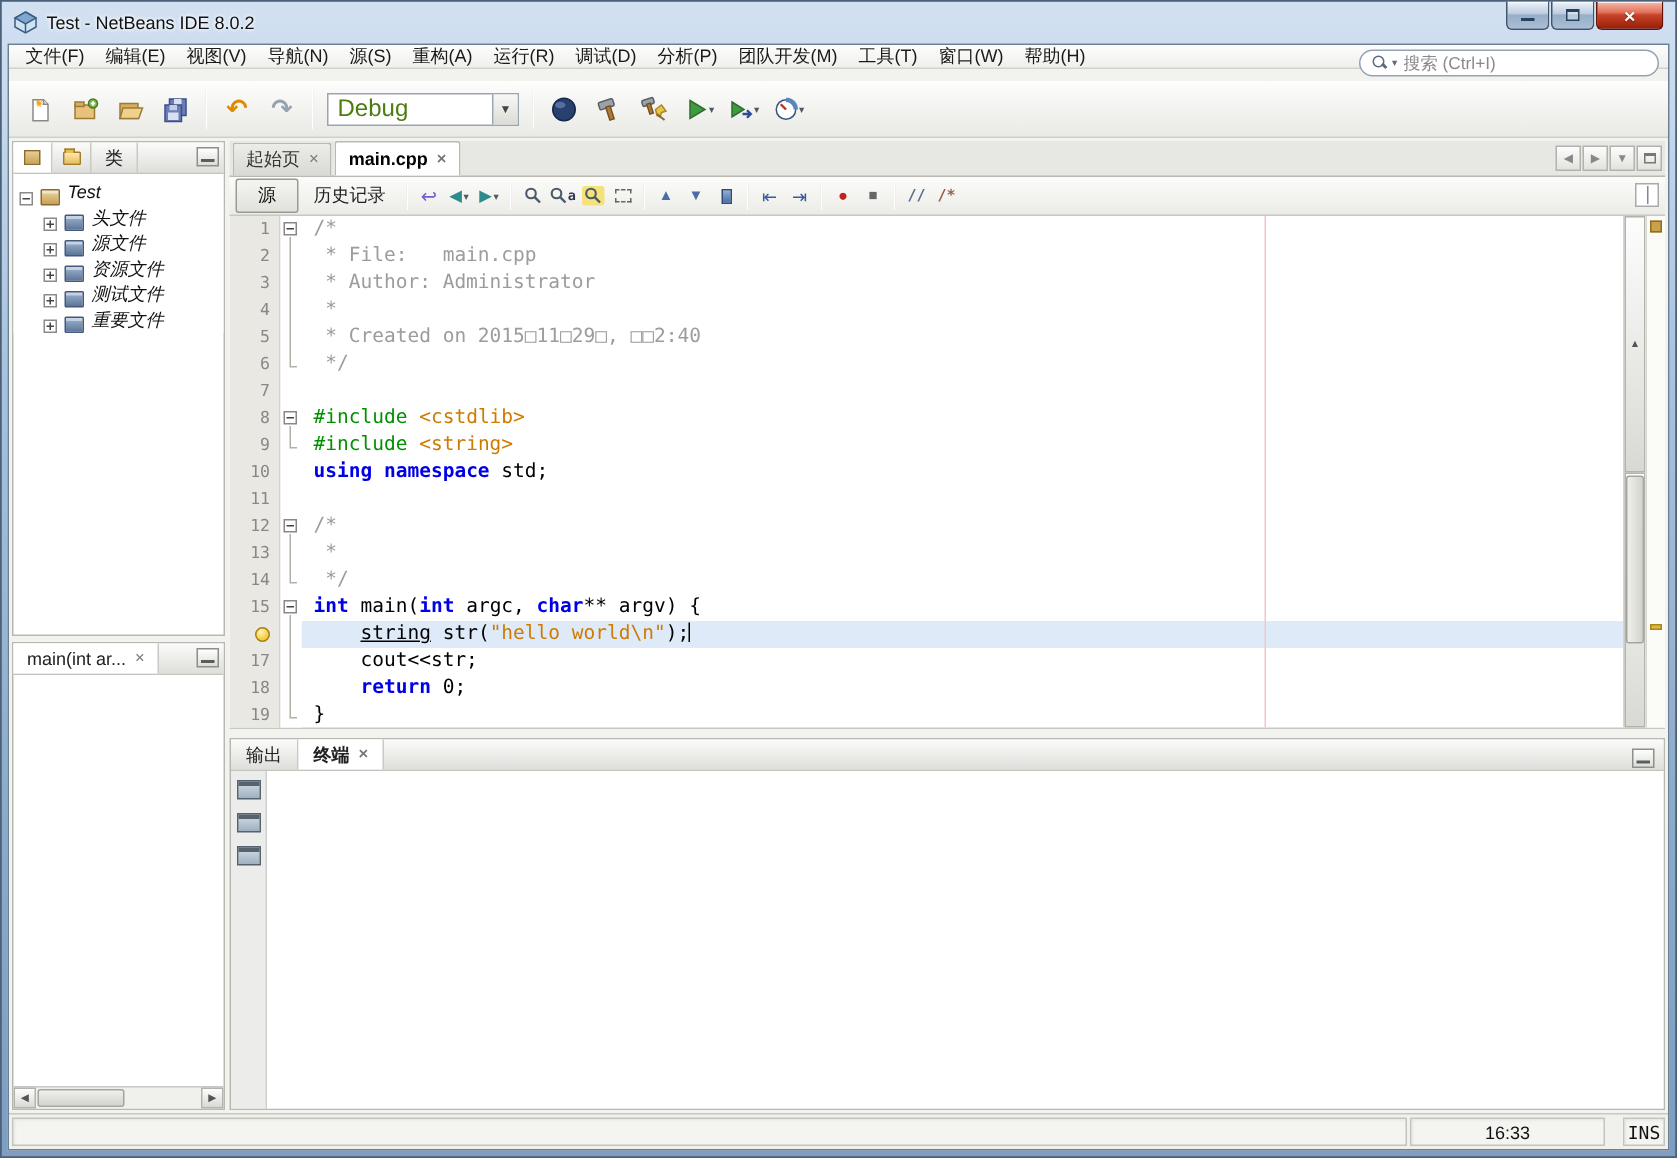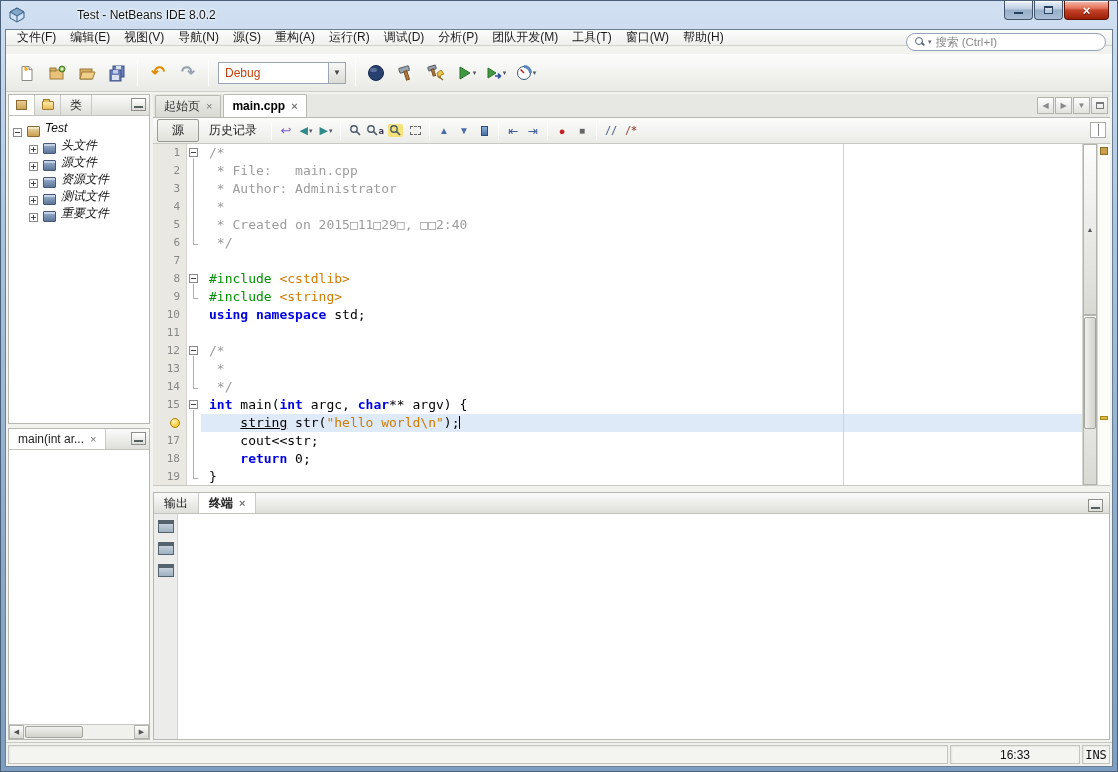--- a/index.html
+++ b/index.html
@@ -6,21 +6,21 @@
   html,body { background:#555; }
   body { font-family:"Liberation Sans","DejaVu Sans",sans-serif; }
 
   .window { position:relative; width:1118px; height:772px;
     background:linear-gradient(180deg,#d2e1f2 0%,#aac4de 30%,#8cabc9 70%,#7d9ec0 100%);
     border:1px solid #4a6179; box-shadow:0 0 8px rgba(0,0,0,.5); overflow:hidden; }
 
   
   .titlebar { position:absolute; left:0; top:0; right:0; height:28px; display:flex; align-items:center; padding-left:8px; }
   .nb-logo { width:16px; height:16px; margin-right:6px; }
-  .title-text { font-size:12px; color:#111; text-shadow:0 0 3px #fff,0 0 3px #fff;margin-left:46px; }
+  .title-text { font-size:12px; color:#111; text-shadow:0 0 3px #fff,0 0 3px #fff; }
   .win-btns { position:absolute; right:8px; top:0; display:flex; }
   .wb { height:19px; width:29px; border:1px solid #41546a; border-top:none; border-radius:0 0 4px 4px;
         background:linear-gradient(#eef4fb,#bcccdf 45%,#96aec7 50%,#aabfd6); display:flex; align-items:center; justify-content:center;
         box-shadow:inset 0 1px 0 rgba(255,255,255,.8); margin-left:1px; cursor:default; }
   .wb.close { width:45px; background:linear-gradient(#f6bcae,#e2735a 40%,#c6432a 50%,#9b1f05);
         border-color:#5e1507; }
   .glyph-min { width:9px; border-bottom:2px solid #26425f; margin-top:6px; }
   .glyph-max { width:9px; height:8px; border:1px solid #26425f; border-top-width:2px; background:rgba(255,255,255,.35); }
   .glyph-close { color:#fff; font-size:13px; font-weight:bold; line-height:1; text-shadow:0 1px 1px rgba(0,0,0,.5); }
 
@@ -40,21 +40,21 @@
   .search-text { font-size:11.5px; color:#8a8a8a; white-space:nowrap; overflow:hidden; }
 
   
   .toolbar { position:absolute; left:0; right:0; top:24px; height:38px; background:linear-gradient(#fdfdfc,#e9e9e5);
     border-bottom:1px solid #cfcfca; display:flex; align-items:center; padding-left:6px; }
   .tb-btn { width:28px; height:28px; display:flex; align-items:center; justify-content:center; margin:0 1px; border:1px solid transparent; border-radius:2px; }
   .tb-sep { width:1px; height:26px; background:#c9c9c3; border-right:1px solid #fff; margin:0 5px; }
   .undo-glyph { font-size:17px; color:#e08a00; font-weight:bold; }
   .redo-glyph { font-size:17px; color:#96a2b0; font-weight:bold; }
   .combo { height:22px; width:128px; border:1px solid #9aa5b1; background:#fff; display:flex; align-items:center; margin:0 4px; }
-  .combo-text { flex:1; font-size:12px; padding-left:6px; color:#c2410c; }
+  .combo-text { flex:1; font-size:16px; padding-left:6px; color:#4d7c0f; }
   .combo-arrow { width:17px; height:100%; border-left:1px solid #9aa5b1; background:linear-gradient(#f7f7f5,#dcdcd6);
     display:flex; align-items:center; justify-content:center; font-size:8px; color:#444; }
   .dd { font-size:7px; color:#556; margin-left:1px; }
 
   
   .main { position:absolute; left:0; right:0; top:62px; bottom:24px; }
 
   
   .left-col { position:absolute; left:2px; top:2px; bottom:2px; width:142px; }
   .panel { position:absolute; left:0; right:0; background:#fff; border:1px solid #b7b8b1; }
@@ -161,21 +161,21 @@
   .out-body { flex:1; display:flex; }
   .out-strip { width:24px; background:#ececea; border-right:1px solid #d0d0cc; padding-top:6px; display:flex; flex-direction:column; align-items:center; }
   .term-icon { width:16px; height:13px; border:1px solid #55636f; background:linear-gradient(#d4dde6,#9fb0c0); margin-bottom:9px; position:relative; }
   .term-icon::before { content:""; position:absolute; left:0; right:0; top:0; height:3px; background:#55636f; }
   .out-content { flex:1; background:#fff; }
 
   
   .statusbar { position:absolute; left:0; right:0; bottom:0; height:24px; background:#f0f0ed; border-top:1px solid #c8c8c2; display:flex; align-items:stretch; padding:2px; }
   .sb-cell { border:1px solid #c4c4bf; box-shadow:inset 1px 1px 2px rgba(0,0,0,.06); background:#f4f4f1; display:flex; align-items:center; }
   .sb-left { flex:1; margin-right:2px; }
-  .sb-time { width:130px; margin-right:2px; justify-content:center; font-size:12px; color:#111; }
+  .sb-time { width:130px; margin-right:12px; justify-content:center; font-size:12px; color:#111; }
   .sb-ins { width:28px; justify-content:center; font:12px "DejaVu Sans Mono",monospace; color:#111; }
 </style>
 </head>
 <body>
 
 <div class="window">
 
   <div class="titlebar">
     <svg class="nb-logo" viewBox="0 0 16 16">
       <polygon points="8,1 15,5 15,11 8,15 1,11 1,5" fill="#cfe2f2" stroke="#3a5d84"></polygon>

